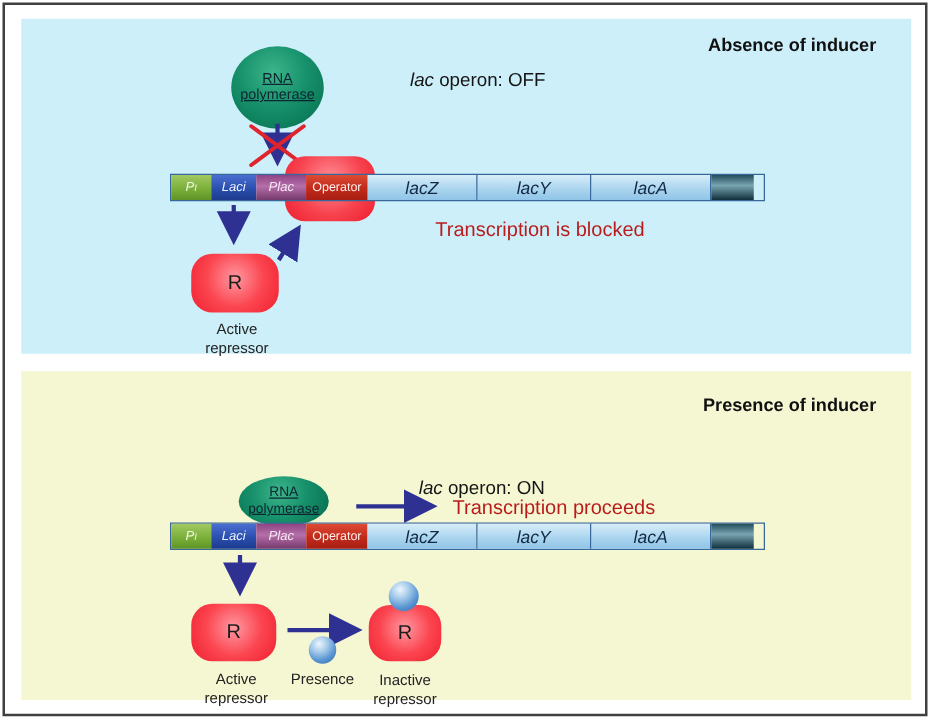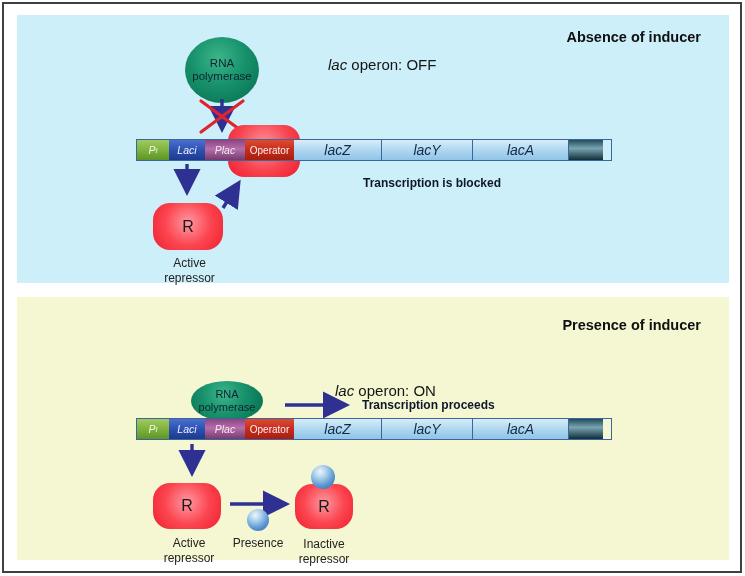--- a/index.html
+++ b/index.html
@@ -9,21 +9,21 @@
   .panel{position:absolute;left:17px;width:712px;}
   .panel-absence{top:15px;height:268px;background:#cdeff9;}
   .panel-presence{top:297px;height:263px;background:#f5f7d3;}
   .heading{position:absolute;right:28px;font-weight:bold;font-size:14.5px;color:#101010;}
   .status{position:absolute;font-size:15px;color:#151515;}
   .overlay{position:absolute;left:0;top:0;width:712px;height:268px;}
   .panel-presence .overlay{height:263px;}
   .rnap{position:absolute;border-radius:50%;
     background:radial-gradient(circle at 45% 32%, #3cb58a 0%, #17916b 45%, #0c7a58 78%, #086349 100%);
     display:flex;flex-direction:column;align-items:center;justify-content:center;
-    color:#0e2430;text-align:center;line-height:1.15;}
+    color:#0e2430;text-align:center;line-height:1.15;text-decoration:underline;}
   .rnap-a{left:168px;top:22px;width:74px;height:66px;font-size:11.5px;}
   .rnap-b{left:174px;top:84px;width:72px;height:40px;font-size:11px;z-index:1;}
   .blob{position:absolute;left:211px;top:110px;width:72px;height:52px;border-radius:16px;z-index:2;
     background:radial-gradient(circle at 50% 38%, #ff9199 0%, #f7434f 55%, #ef1c2c 100%);}
   .dnabar{position:absolute;left:119px;width:476px;height:22px;display:flex;z-index:3;
     border:1px solid #38679c;box-sizing:border-box;}
   .bar-a{top:124px;}
   .bar-b{top:121px;}
   .seg{height:100%;display:flex;align-items:center;justify-content:center;box-sizing:border-box;}
   .seg-pi{width:32px;background:linear-gradient(180deg,#a2c961 0%,#7bb03a 55%,#5e9427 100%);
@@ -35,21 +35,21 @@
     color:#f6e8f4;font-size:10.5px;font-style:italic;}
   .seg-op{width:49px;background:linear-gradient(180deg,#dc4b33 0%,#c12a1b 55%,#a81e12 100%);
     color:#ffefec;font-size:10px;}
   .seg-gene{background:linear-gradient(180deg,#d8edf9 0%,#abd5ef 55%,#90c4e7 100%);
     color:#132a44;font-size:14px;font-style:italic;}
   .seg-z{width:87px;}
   .seg-y{width:91px;border-left:1px solid #38679c;}
   .seg-a{width:96px;border-left:1px solid #38679c;}
   .seg-cap{width:35px;border-left:1px solid #38679c;
     background:linear-gradient(180deg,#234c5a 0%,#79a4b1 42%,#0f2e3a 100%);}
-  .note{position:absolute;font-size:12px;color:#0f172a;font-weight:bold;}
+  .note{position:absolute;font-size:16px;color:#b91c1c;}
   .repressor{position:absolute;border-radius:17px;z-index:2;
     background:radial-gradient(circle at 50% 42%, #ff98a0 0%, #fb4550 52%, #f0202f 100%);
     display:flex;align-items:center;justify-content:center;font-size:16px;color:#1c1c1c;}
   .rep-label{position:absolute;font-size:12px;color:#222;text-align:center;line-height:15px;}
   .sphere{position:absolute;border-radius:50%;z-index:4;
     background:radial-gradient(circle at 38% 28%, #edf6fd 0%, #a9cdeb 30%, #5b97d2 62%, #2d66a8 100%);}
   .legend{position:absolute;left:523px;top:187px;font-size:13.5px;color:#141414;line-height:28px;}
   .legend .gene{font-style:italic;}
 </style>
 </head>

